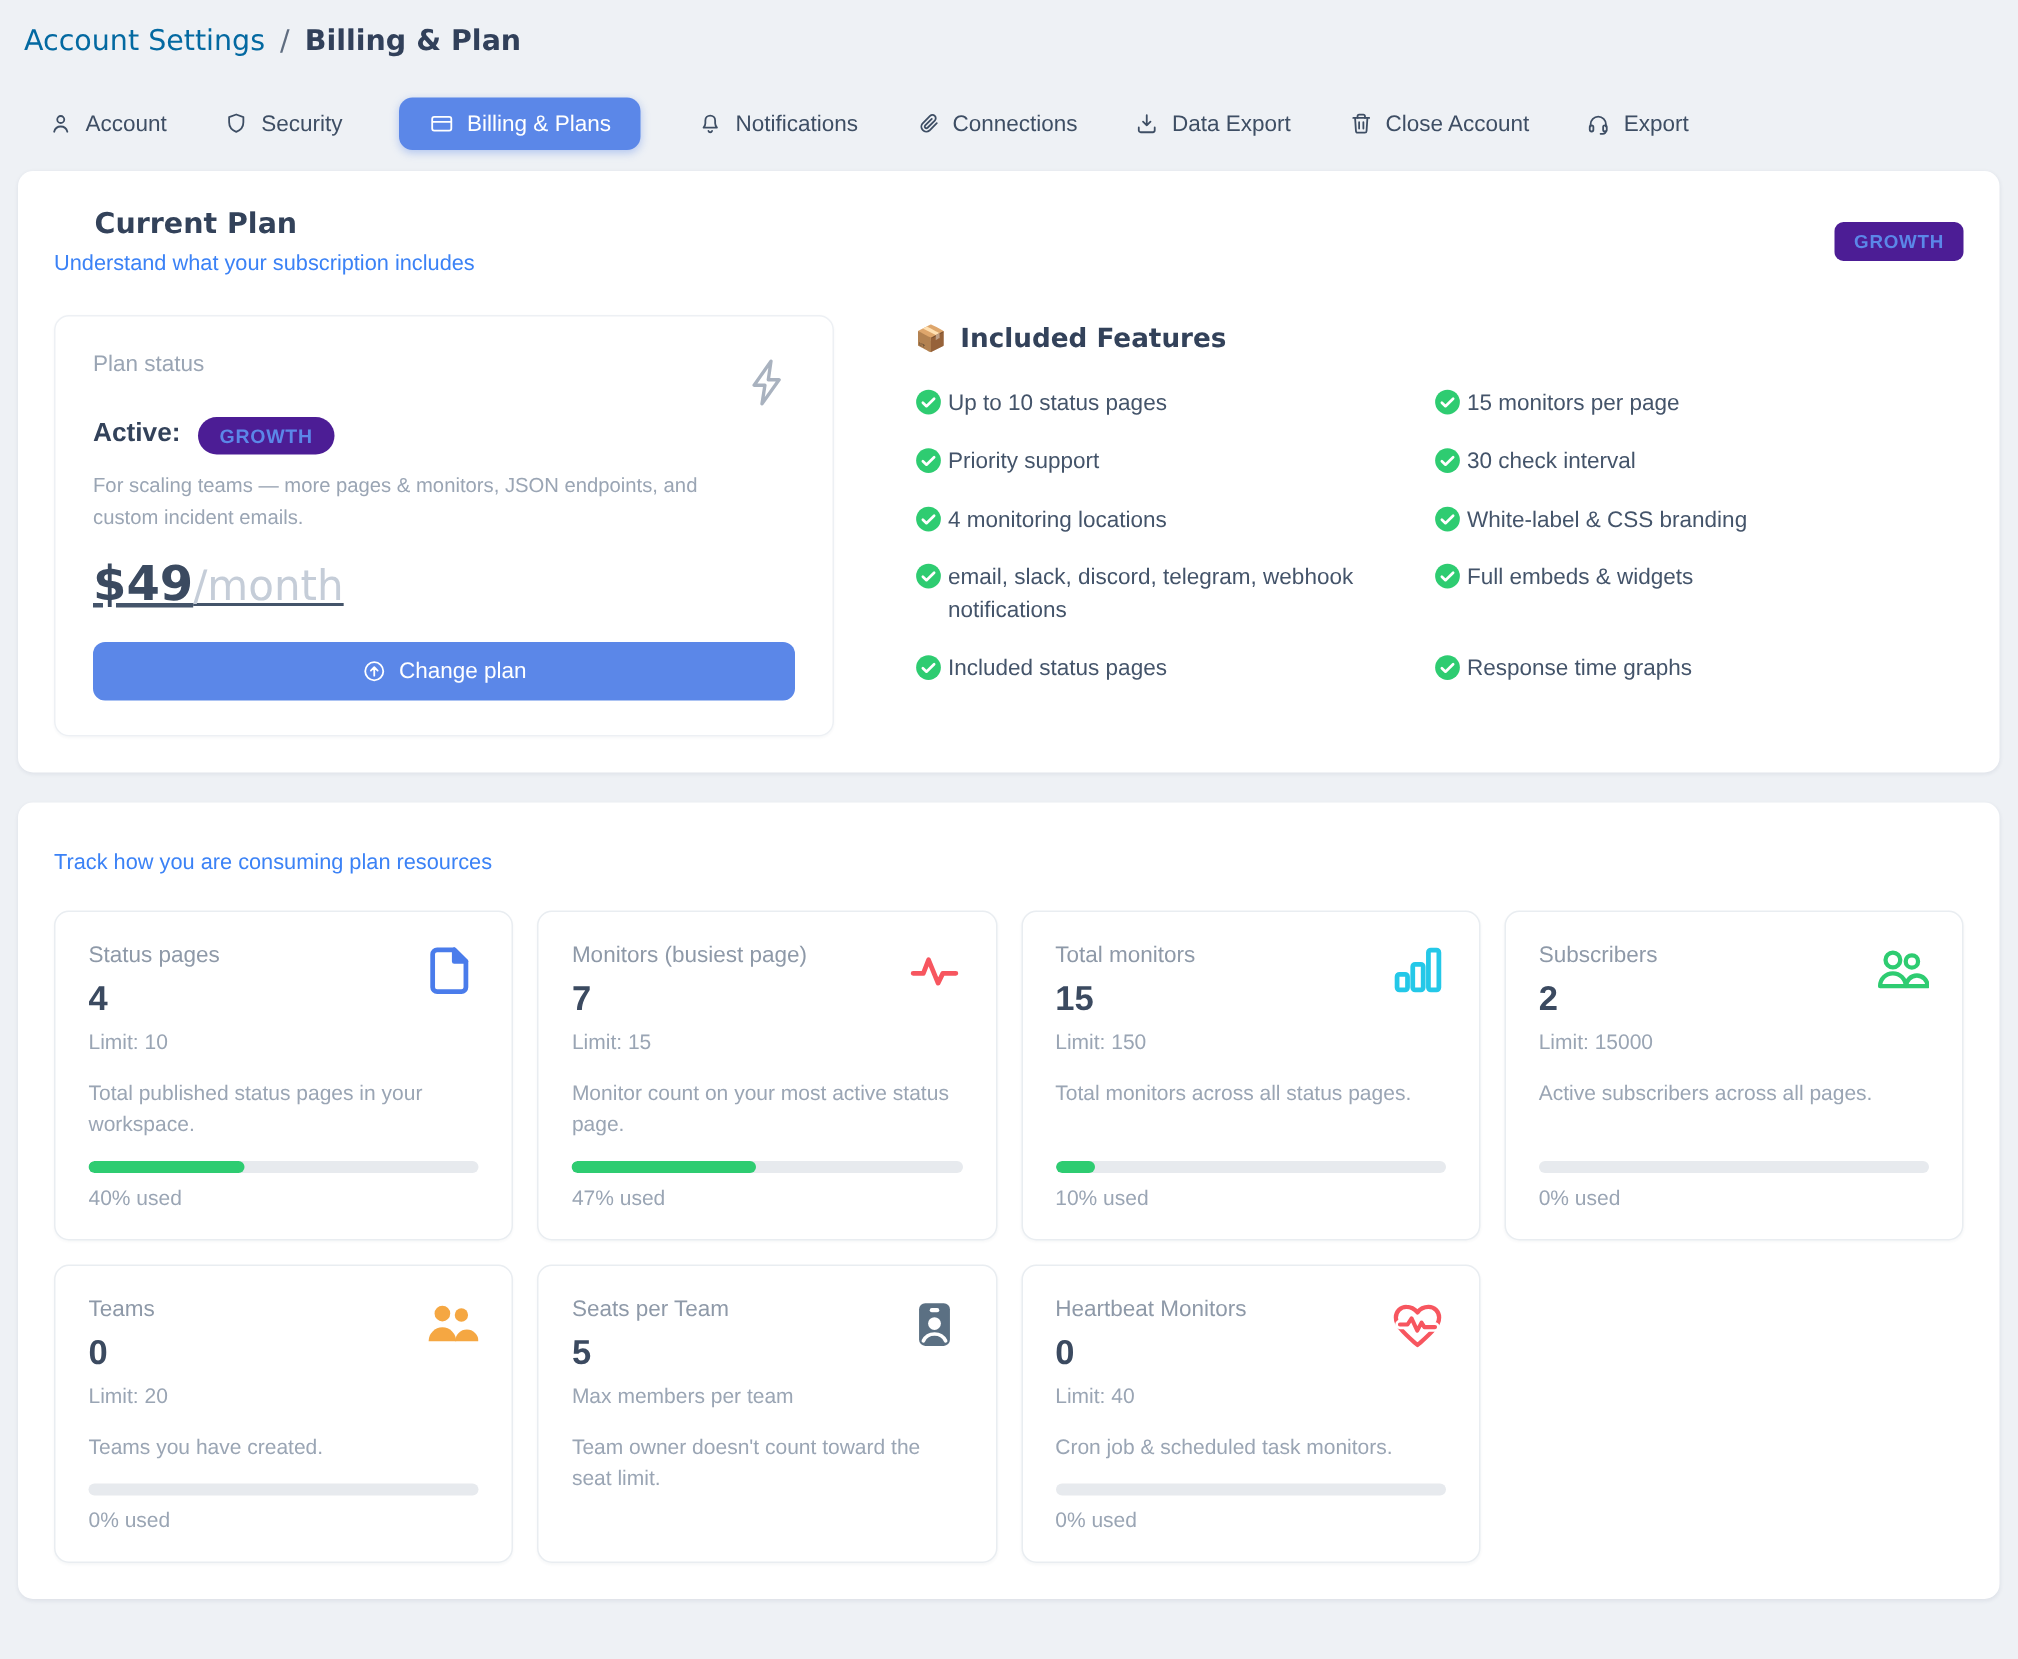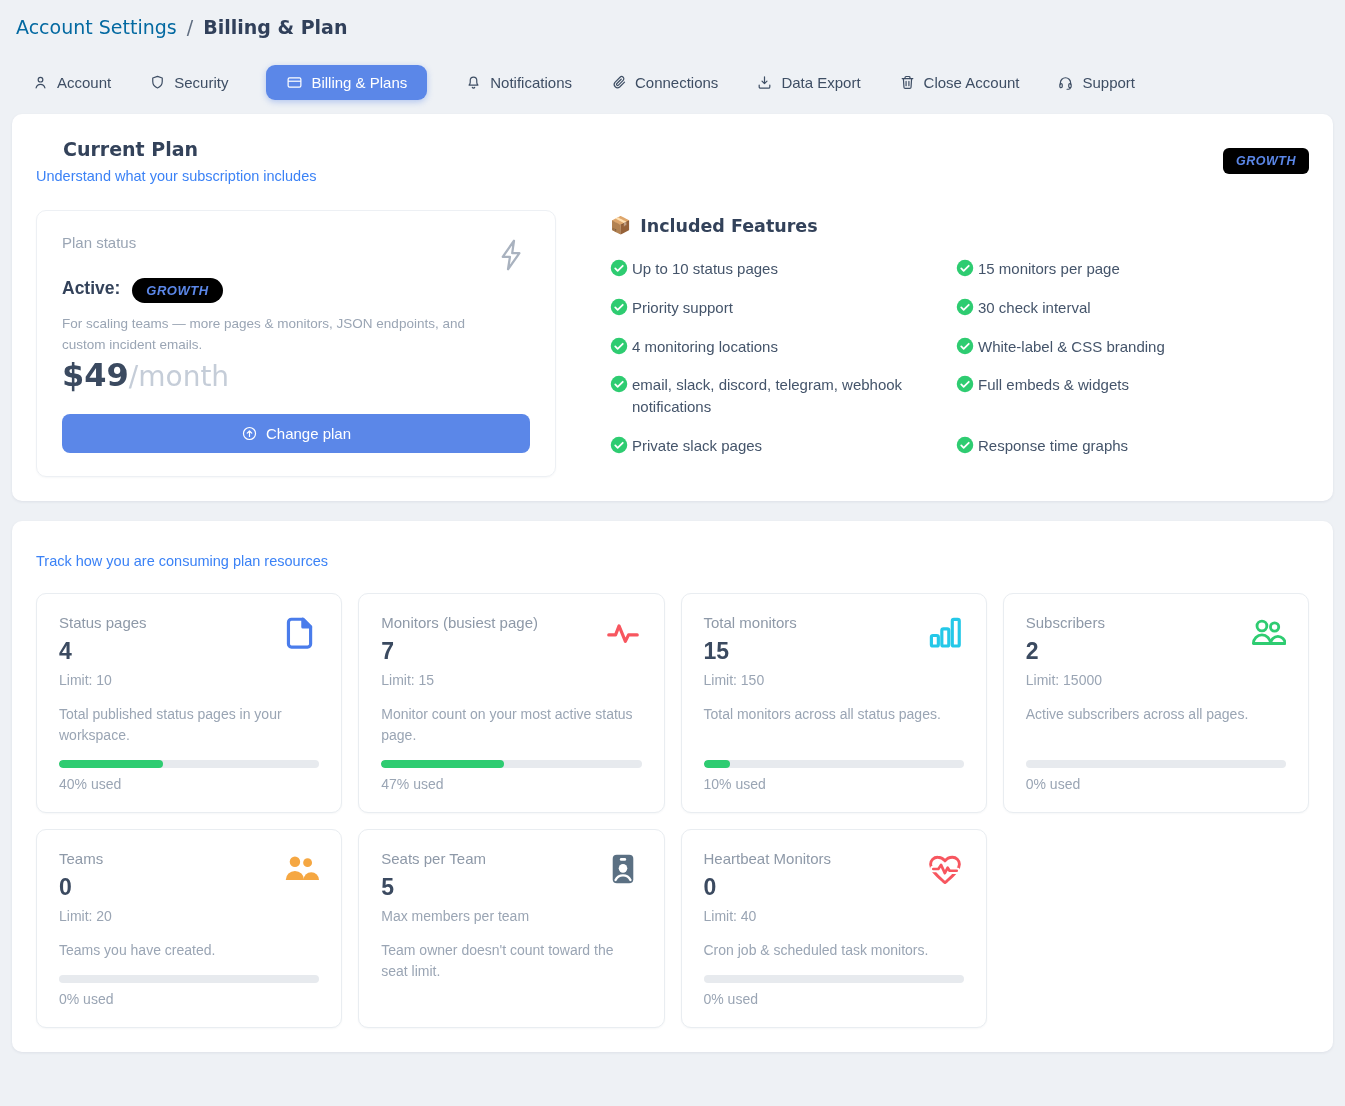--- a/index.html
+++ b/index.html
@@ -30,38 +30,37 @@
   .tab-icon svg { width:17px; height:17px; display:block; }
 
   .card {
     background:#ffffff; margin:0 12px 20px; padding:24px;
     border-radius:10px; box-shadow:0 1px 3px rgba(23,43,77,.08);
   }
   .sec-head { display:flex; justify-content:space-between; align-items:flex-start; }
   h2 { font-family:"DejaVu Sans", sans-serif; font-size:19px; color:#33425a; font-weight:700;margin-left:27px; }
   .sub { font-size:14.5px; color:#3b82f6; margin-top:8px; }
   .badge {
-    background:#000000; color:#5b87e8; font-size:12.5px; font-weight:700;
+    background:#4c1d95; color:#5b87e8; font-size:12.5px; font-weight:700;
     letter-spacing:.5px;
-    font-style:italic;
   }
   .badge-sq { padding:6px 13px; border-radius:6px; margin-top:10px; }
   .badge-pill { padding:5px 14px; border-radius:999px; font-size:13px; }
 
   .plan-row { display:flex; margin-top:26px; }
   .plan-card {
     position:relative; width:520px; flex:0 0 520px;
     border:1px solid #edf0f4; border-radius:10px;
     padding:23px 25px; box-shadow:0 1px 2px rgba(23,43,77,.04);
   }
   .plan-label { font-size:15px; color:#9aa5b4; }
   .plan-active-row { display:flex; gap:12px; margin-top:27px; }
   .plan-active { font-size:17.5px; font-weight:700; color:#33425a; }
   .plan-desc { font-size:13.5px; color:#9aa5b4; line-height:1.55; margin-top:11px; max-width:420px; }
-  .price-row { display:flex; align-items:baseline; }
+  .price-row { margin-top:14px; display:flex; align-items:baseline;text-decoration:underline; }
   .price { font-family:"DejaVu Sans", sans-serif; font-size:32px; font-weight:700; color:#3b4a60; }
   .period { font-family:"DejaVu Sans", sans-serif; font-size:28px; color:#c5cdd8; font-weight:400; }
   .btn-primary {
     margin-top:20px; width:100%; height:39px;
     background:#5b87e8; color:#ffffff; border:none; border-radius:8px;
     font-family:"Liberation Sans", sans-serif; font-size:15px; cursor:pointer;
     display:flex; align-items:center; justify-content:center; gap:8px;
   }
   .btn-icon svg { width:17px; height:17px; display:block; }
   .zap { position:absolute; top:24px; right:26px; }
@@ -169,21 +168,21 @@
       </button>
       <button class="tab">
         <span class="tab-icon">
           <svg viewBox="0 0 24 24" fill="none" stroke="currentColor" stroke-width="1.7" stroke-linecap="round" stroke-linejoin="round">
             <path d="M4.8 14.5v-2a7.2 7.2 0 0 1 14.4 0v2"></path>
             <rect x="4" y="13.5" width="3.4" height="5.8" rx="1.6"></rect>
             <rect x="16.6" y="13.5" width="3.4" height="5.8" rx="1.6"></rect>
             <path d="M19.2 19.3a3 3 0 0 1-3 2.2h-2"></path>
           </svg>
         </span>
-        <span class="tab-label">Support</span>
+        <span class="tab-label">Export</span>
       </button>
     </div>
 
   <section class="card">
     <div class="sec-head">
       <div>
         <h2>Current Plan</h2>
         <p class="sub">Understand what your subscription includes</p>
       </div>
       <span class="badge badge-sq">GROWTH</span>
@@ -295,21 +294,21 @@
               </span>
               <span class="feat-text">Full embeds &amp; widgets</span>
             </div>
             <div class="feat-item">
               <span class="check">
                 <svg viewBox="0 0 24 24">
                   <circle cx="12" cy="12" r="11" fill="#2ecc71"></circle>
                   <path d="M7 12.6l3.2 3.1L17 9.1" stroke="#ffffff" stroke-width="2.4" fill="none" stroke-linecap="round" stroke-linejoin="round"></path>
                 </svg>
               </span>
-              <span class="feat-text">Private slack pages</span>
+              <span class="feat-text">Included status pages</span>
             </div>
             <div class="feat-item">
               <span class="check">
                 <svg viewBox="0 0 24 24">
                   <circle cx="12" cy="12" r="11" fill="#2ecc71"></circle>
                   <path d="M7 12.6l3.2 3.1L17 9.1" stroke="#ffffff" stroke-width="2.4" fill="none" stroke-linecap="round" stroke-linejoin="round"></path>
                 </svg>
               </span>
               <span class="feat-text">Response time graphs</span>
             </div>

